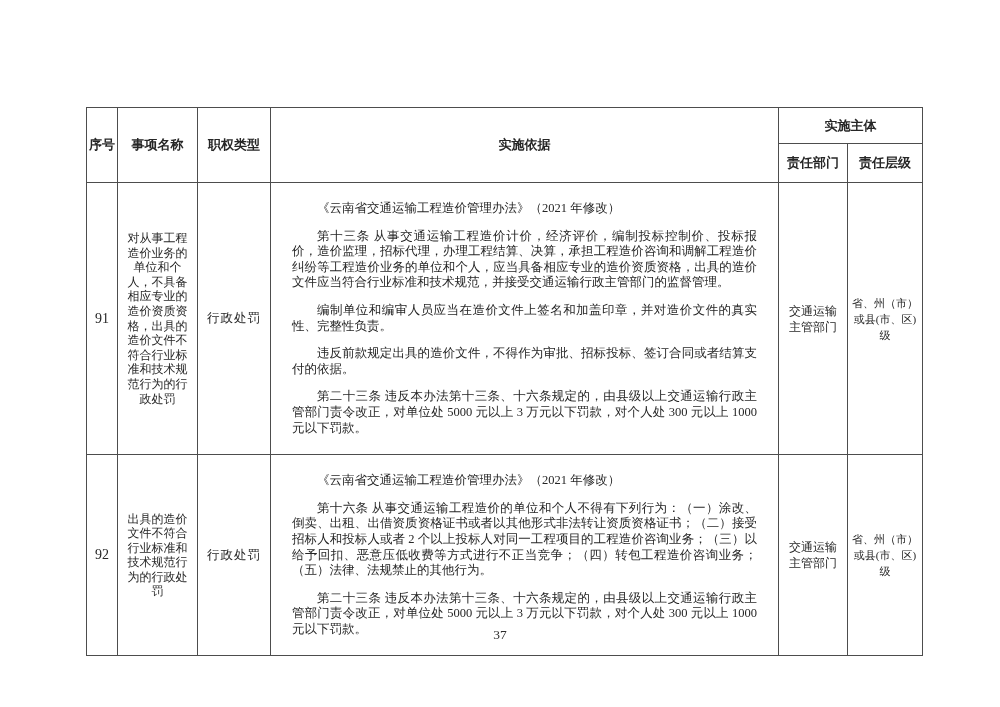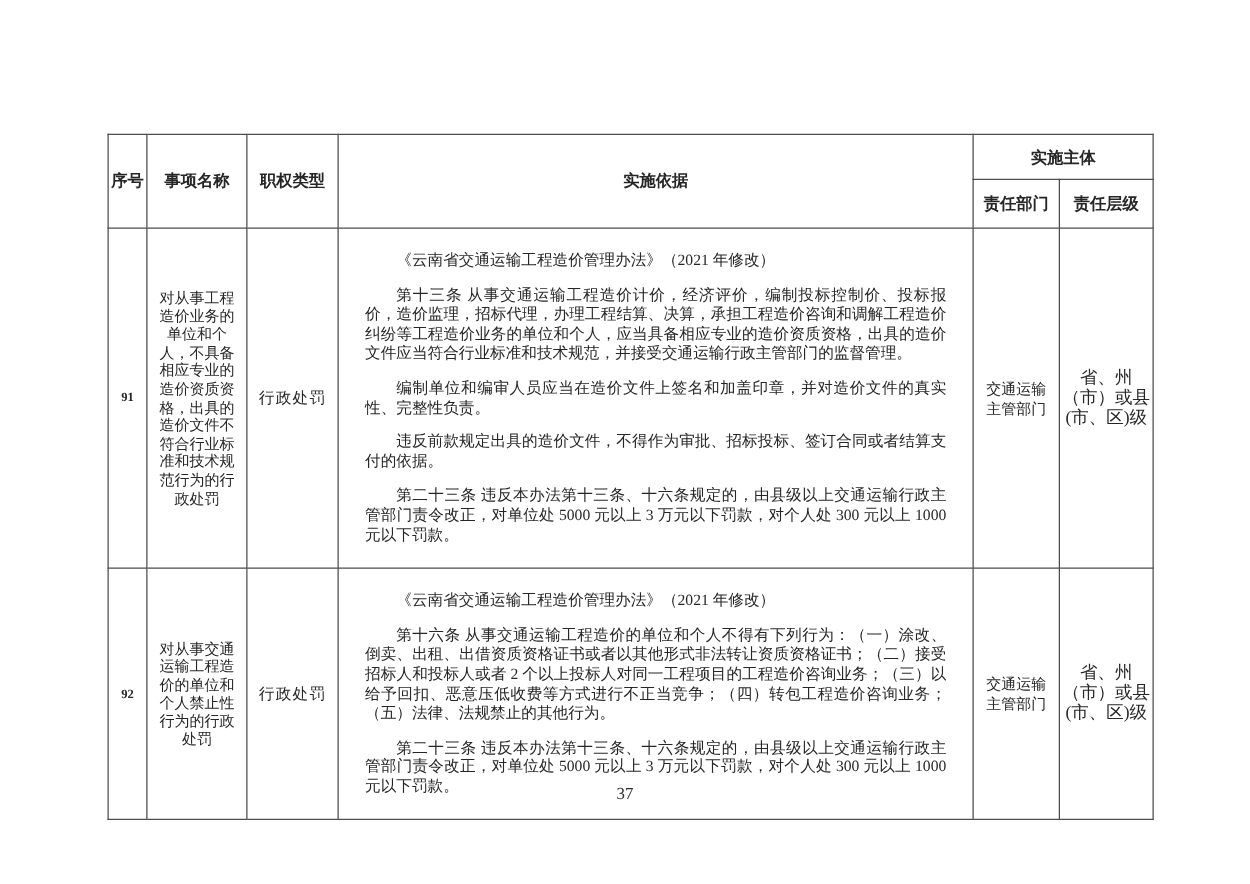--- a/index.html
+++ b/index.html
@@ -32,23 +32,22 @@
   .doc-table th {
     font-weight: bold;
     font-size: 13px;
     padding: 2px;
   }
   .hrow1 { height: 36px; }
   .hrow2 { height: 39px; }
   .row-91 { height: 175px; }
   .row-92 { height: 173px; }
   .seq-cell {
-    font-size: 10px;
+    font-size: 14px;
     padding: 0;
-    font-weight: bold;
   }
   .name-cell {
     font-size: 12px;
     line-height: 14.6px;
     text-align: justify;
     text-justify: inter-character;
     padding: 4px 4px;
   }
   .type-cell {
     font-size: 12.5px;
@@ -67,21 +66,21 @@
     text-justify: inter-character;
     margin: 12px;
   }
   .dept-cell {
     font-size: 12px;
     line-height: 16px;
     padding: 2px 6px;
     margin-left: 40px;
   }
   .level-cell {
-    font-size: 14px;
+    font-size: 11px;
     line-height: 16px;
     padding: 2px 1px;
   }
   .page-number {
     position: absolute;
     left: 0; top: 627px;
     width: 1000px;
     text-align: center;
     font-size: 13.5px;
     color: #2b2b2b;
@@ -124,21 +123,21 @@
           <p>第十三条 从事交通运输工程造价计价，经济评价，编制投标控制价、投标报价，造价监理，招标代理，办理工程结算、决算，承担工程造价咨询和调解工程造价纠纷等工程造价业务的单位和个人，应当具备相应专业的造价资质资格，出具的造价文件应当符合行业标准和技术规范，并接受交通运输行政主管部门的监督管理。</p>
           <p>编制单位和编审人员应当在造价文件上签名和加盖印章，并对造价文件的真实性、完整性负责。</p>
           <p>违反前款规定出具的造价文件，不得作为审批、招标投标、签订合同或者结算支付的依据。</p>
           <p>第二十三条 违反本办法第十三条、十六条规定的，由县级以上交通运输行政主管部门责令改正，对单位处 5000 元以上 3 万元以下罚款，对个人处 300 元以上 1000 元以下罚款。</p>
         </td>
         <td class="dept-cell">交通运输主管部门</td>
         <td class="level-cell">省、州（市）或县(市、区)级</td>
       </tr>
       <tr class="row-92">
         <td class="seq-cell">92</td>
-        <td class="name-cell">对从事交通运输工程造价的单位和个人禁止性行为的行政处罚</td>
+        <td class="name-cell">出具的造价文件不符合行业标准和技术规范行为的行政处罚</td>
         <td class="type-cell">行政处罚</td>
         <td class="basis-cell">
           <p>《云南省交通运输工程造价管理办法》（2021 年修改）</p>
           <p>第十六条 从事交通运输工程造价的单位和个人不得有下列行为：（一）涂改、倒卖、出租、出借资质资格证书或者以其他形式非法转让资质资格证书；（二）接受招标人和投标人或者 2 个以上投标人对同一工程项目的工程造价咨询业务；（三）以给予回扣、恶意压低收费等方式进行不正当竞争；（四）转包工程造价咨询业务；（五）法律、法规禁止的其他行为。</p>
           <p>第二十三条 违反本办法第十三条、十六条规定的，由县级以上交通运输行政主管部门责令改正，对单位处 5000 元以上 3 万元以下罚款，对个人处 300 元以上 1000 元以下罚款。</p>
         </td>
         <td class="dept-cell">交通运输主管部门</td>
         <td class="level-cell">省、州（市）或县(市、区)级</td>
       </tr>
     </tbody>

